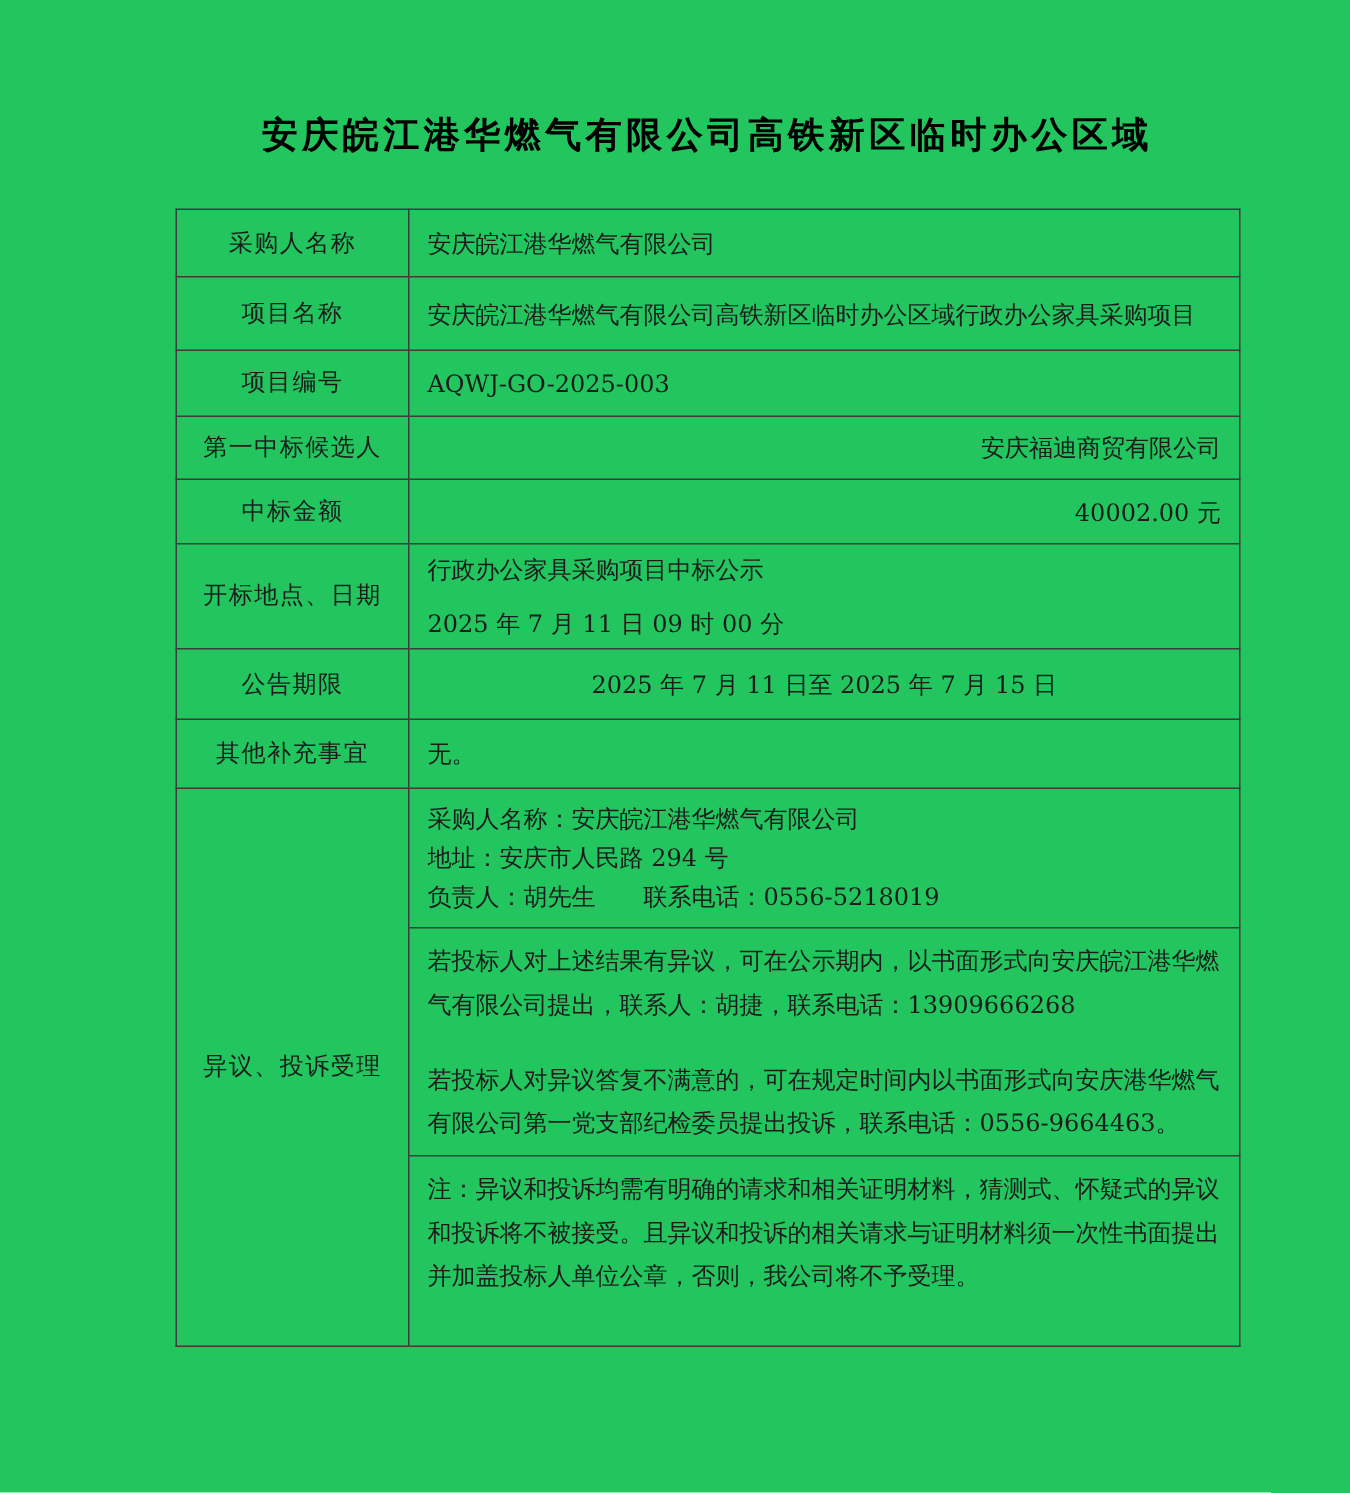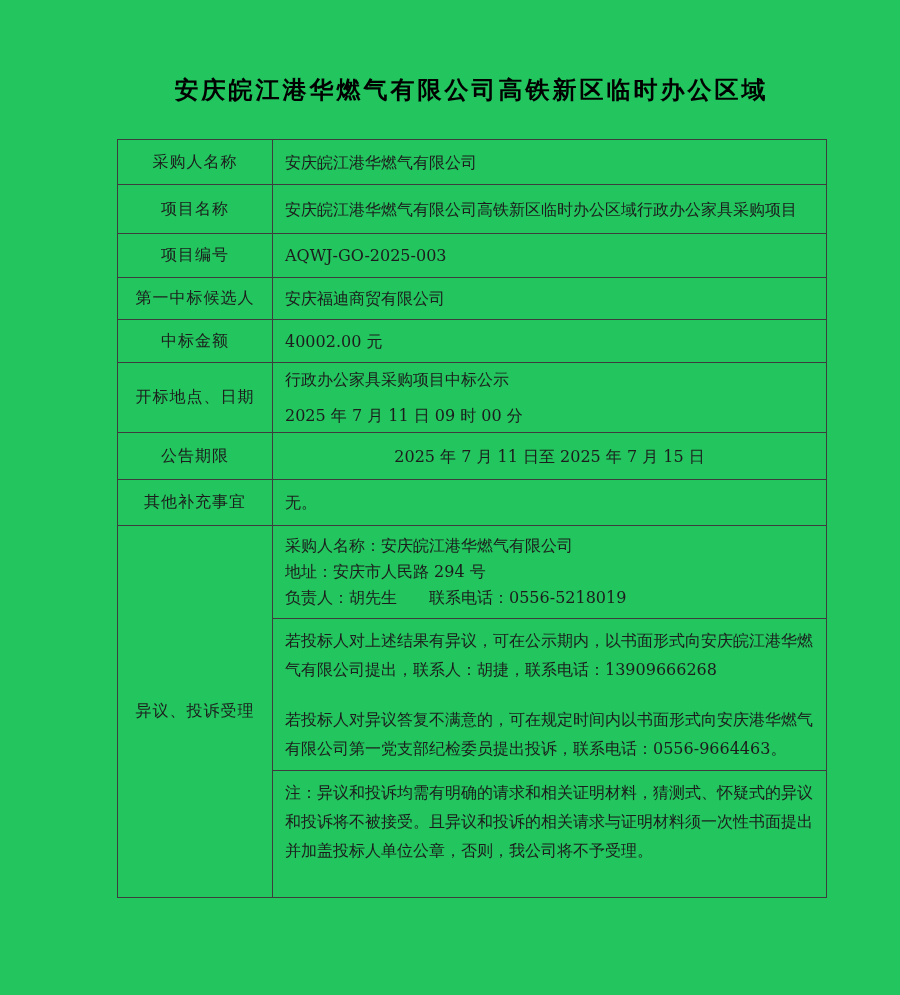--- a/index.html
+++ b/index.html
@@ -53,21 +53,21 @@
     padding: 4px 6px;
     letter-spacing: 1px;
   }
   td.val {
     width: 554px;
     text-align: left;
     padding: 4px 12px;
     line-height: 25px;
     margin-left: 48px;
   }
-  td.val.center { text-align: left; }
+  td.val.center { text-align: right; }
 
   tr.r1 td { height: 45px; }
   tr.r2 td { height: 49px; }
   tr.r3 td { height: 44px; }
   tr.r4 td { height: 42px; }
   tr.r5 td { height: 43px; }
   tr.r6 td { height: 70px; }
   tr.r7 td { height: 47px; text-align: center; }
   tr.r8 td { height: 46px; }
   tr.r9a td.val { height: 92px; }

